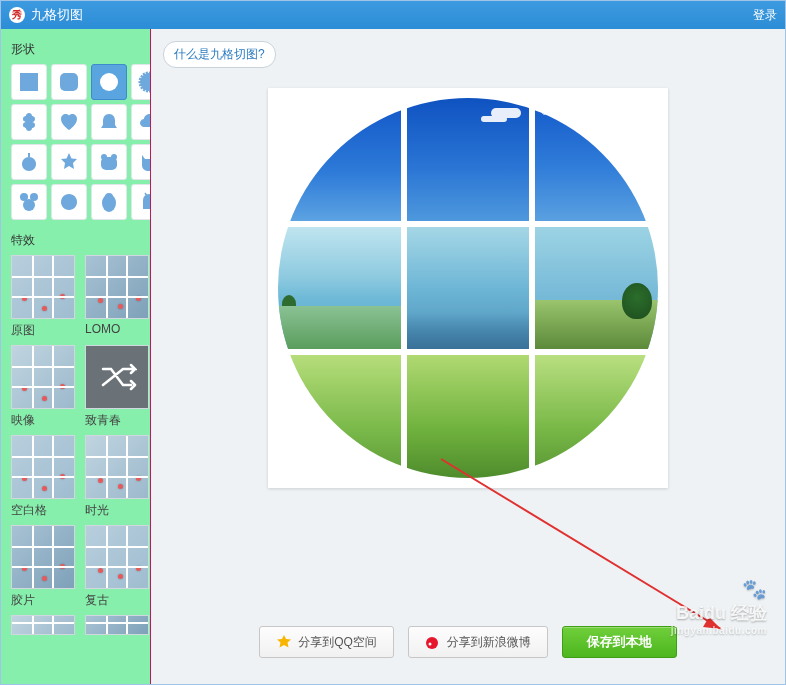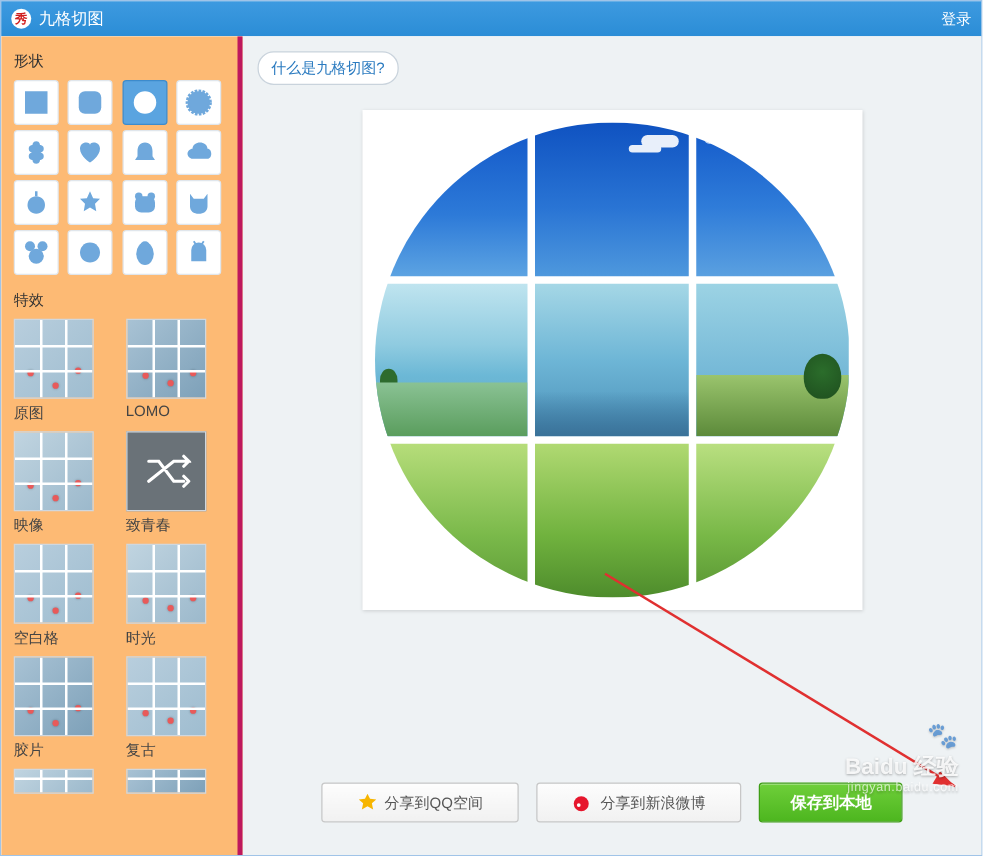--- a/index.html
+++ b/index.html
@@ -16,21 +16,21 @@
       width: 16px; height: 16px; background: #fff; border-radius: 50%;
       display: flex; align-items: center; justify-content: center;
       color: #d02020; font-size: 10px; font-weight: bold; margin-right: 6px;
     }
     .titlebar .spacer { flex: 1; }
     .titlebar .login { cursor: pointer; font-size: 12px; margin-left: 12px; }
     
     .body { flex: 1; display: flex; background: #eef2f4; overflow: hidden; }
     
     .sidebar {
-      width: 193px; background: #fdba74; border-right: 4px solid #be185d;
+      width: 150px; background: #86efac; border-right: 1px solid #be185d;
       padding: 8px 10px; overflow-y: auto;
     }
     .section-label { color: #333; margin: 4px 0 6px; font-size: 12px; }
     
     .shape-grid { display: grid; grid-template-columns: repeat(4, 1fr); gap: 4px; margin-bottom: 12px; }
     .shape-cell {
       width: 36px; height: 36px; background: #fff; border: 1px solid #e0e6ec;
       border-radius: 3px; display: flex; align-items: center; justify-content: center;
       cursor: pointer;
     }
@@ -95,36 +95,36 @@
     .bot2 { background: linear-gradient(#b0d972,#70b23e 60%,#4e8c2c); }
     .bot3 { background: linear-gradient(#b9df80,#78b847 60%,#579432); }
     
     .red-arrow {
       position: absolute; pointer-events: none;
     }
     
     .footer-bar { display: flex; gap: 14px; justify-content: center; padding: 10px 0 14px; }
     .share-btn {
       background: linear-gradient(#fdfdfd,#f1f1f1); border: 1px solid #c7c7c7;
-      border-radius: 3px; padding: 6px 28px; display: flex; align-items: center;
+      border-radius: 3px; padding: 6px 16px; display: flex; align-items: center;
       gap: 6px; cursor: pointer; color: #555; font-size: 12px;
     }
     .share-btn .ico { width:16px; height:16px; display:inline-flex; align-items:center; justify-content:center; }
     .save-btn {
       background: linear-gradient(#6fcf3a,#4db61f); border: 1px solid #3e9e16;
       border-radius: 3px; padding: 6px 24px; color: #fff; cursor: pointer;
       font-size: 13px; font-weight: bold; box-shadow: inset 0 1px 0 rgba(255,255,255,.3); text-align: center;
     }
     
     .watermark {
       position: absolute; right: 18px; bottom: 48px; color: rgba(255,255,255,.85);
       font-size: 18px; font-weight: bold; text-shadow: 0 1px 2px rgba(0,0,0,.3);
       display: flex; flex-direction: column; align-items: flex-end; pointer-events:none;
     }
-    .watermark .wm-sub { font-size: 10px; opacity: .8; font-weight: normal; letter-spacing:.5px; }
+    .watermark .wm-sub { font-size: 10px; opacity: .8; font-weight: bold; letter-spacing:.5px; }
     .watermark .paw { font-size: 20px; opacity:.7; }
     
     ::-webkit-scrollbar { width: 10px; }
     ::-webkit-scrollbar-thumb { background: #c5ccd2; border-radius: 5px; }
     ::-webkit-scrollbar-track { background: #eef2f4; }
   </style>
 </head>
 <body>
 
 <div class="window">

